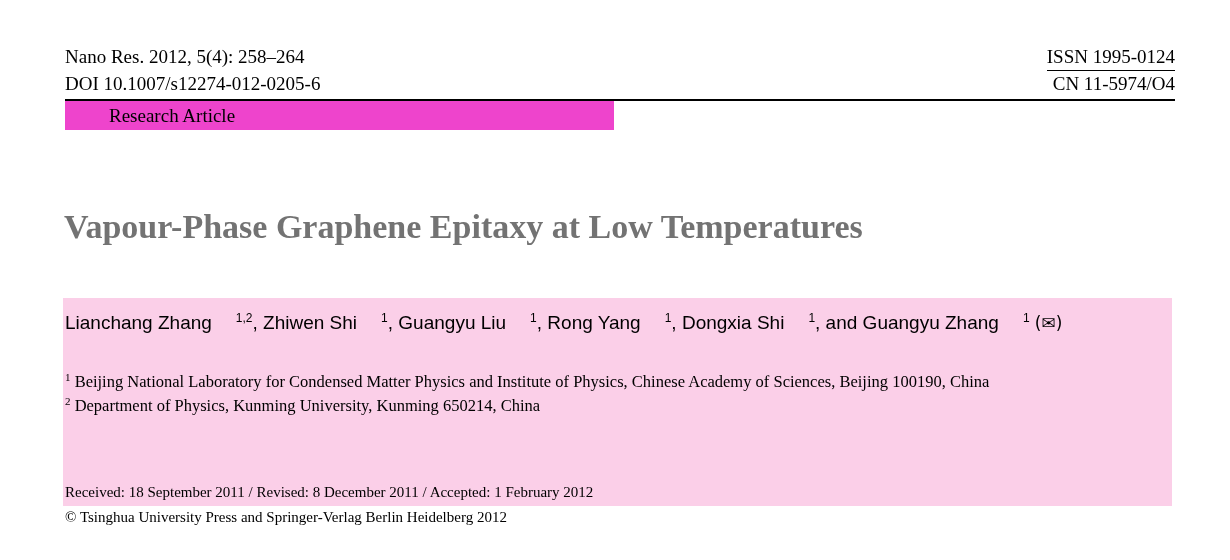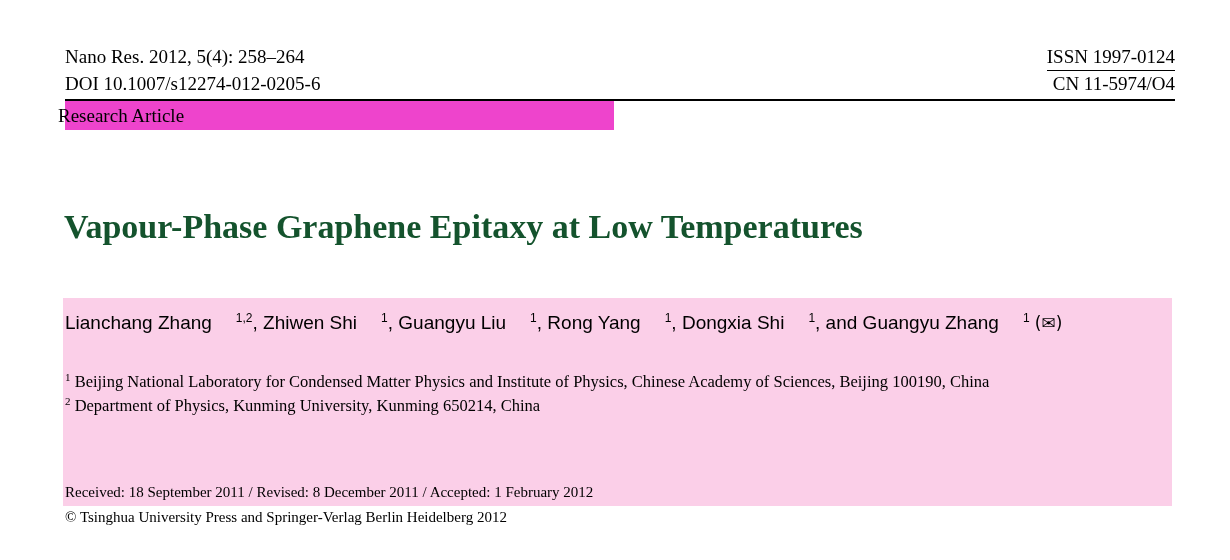--- a/index.html
+++ b/index.html
@@ -65,41 +65,42 @@
   .article-type-band {
     position: absolute;
     left: 65px;
     top: 101px;
     width: 549px;
     height: 29px;
     background: #ee44cc;
   }
   .article-type-label {
     position: absolute;
-    left: 58px;
+    left: 66px;
     top: 101px;
     font-size: 19px;
     line-height: 29px;
     font-family: "Liberation Serif", serif;
     color: #000000;
     white-space: nowrap;
+    padding-left: 43px;
   }
 
   
   .title {
     position: absolute;
     left: 64px;
     top: 206px;
     width: 1120px;
     font-family: "Liberation Serif", serif;
     font-weight: bold;
     font-size: 34px;
     line-height: 42px;
     letter-spacing: 0px;
-    color: #14532d;
+    color: #737373;
   }
 
   
   .author-block {
     position: absolute;
     left: 63px;
     top: 298px;
     width: 1109px;
     height: 208px;
     background: #fbcfe8;
@@ -160,21 +161,21 @@
   }
 </style>
 </head>
 <body>
 
 <div class="page">
 
   <div class="header">
     <div class="header-row">
       <span class="header-left">Nano Res. 2012, 5(4): 258–264</span>
-      <span class="header-right rule-issn">ISSN 1997-0124</span>
+      <span class="header-right rule-issn">ISSN 1995-0124</span>
     </div>
     <div class="header-row">
       <span class="header-left">DOI 10.1007/s12274-012-0205-6</span>
       <span class="header-right">CN 11-5974/O4</span>
     </div>
   </div>
 
   <div class="header-rule"></div>
 
   <div class="article-type-band"></div>

